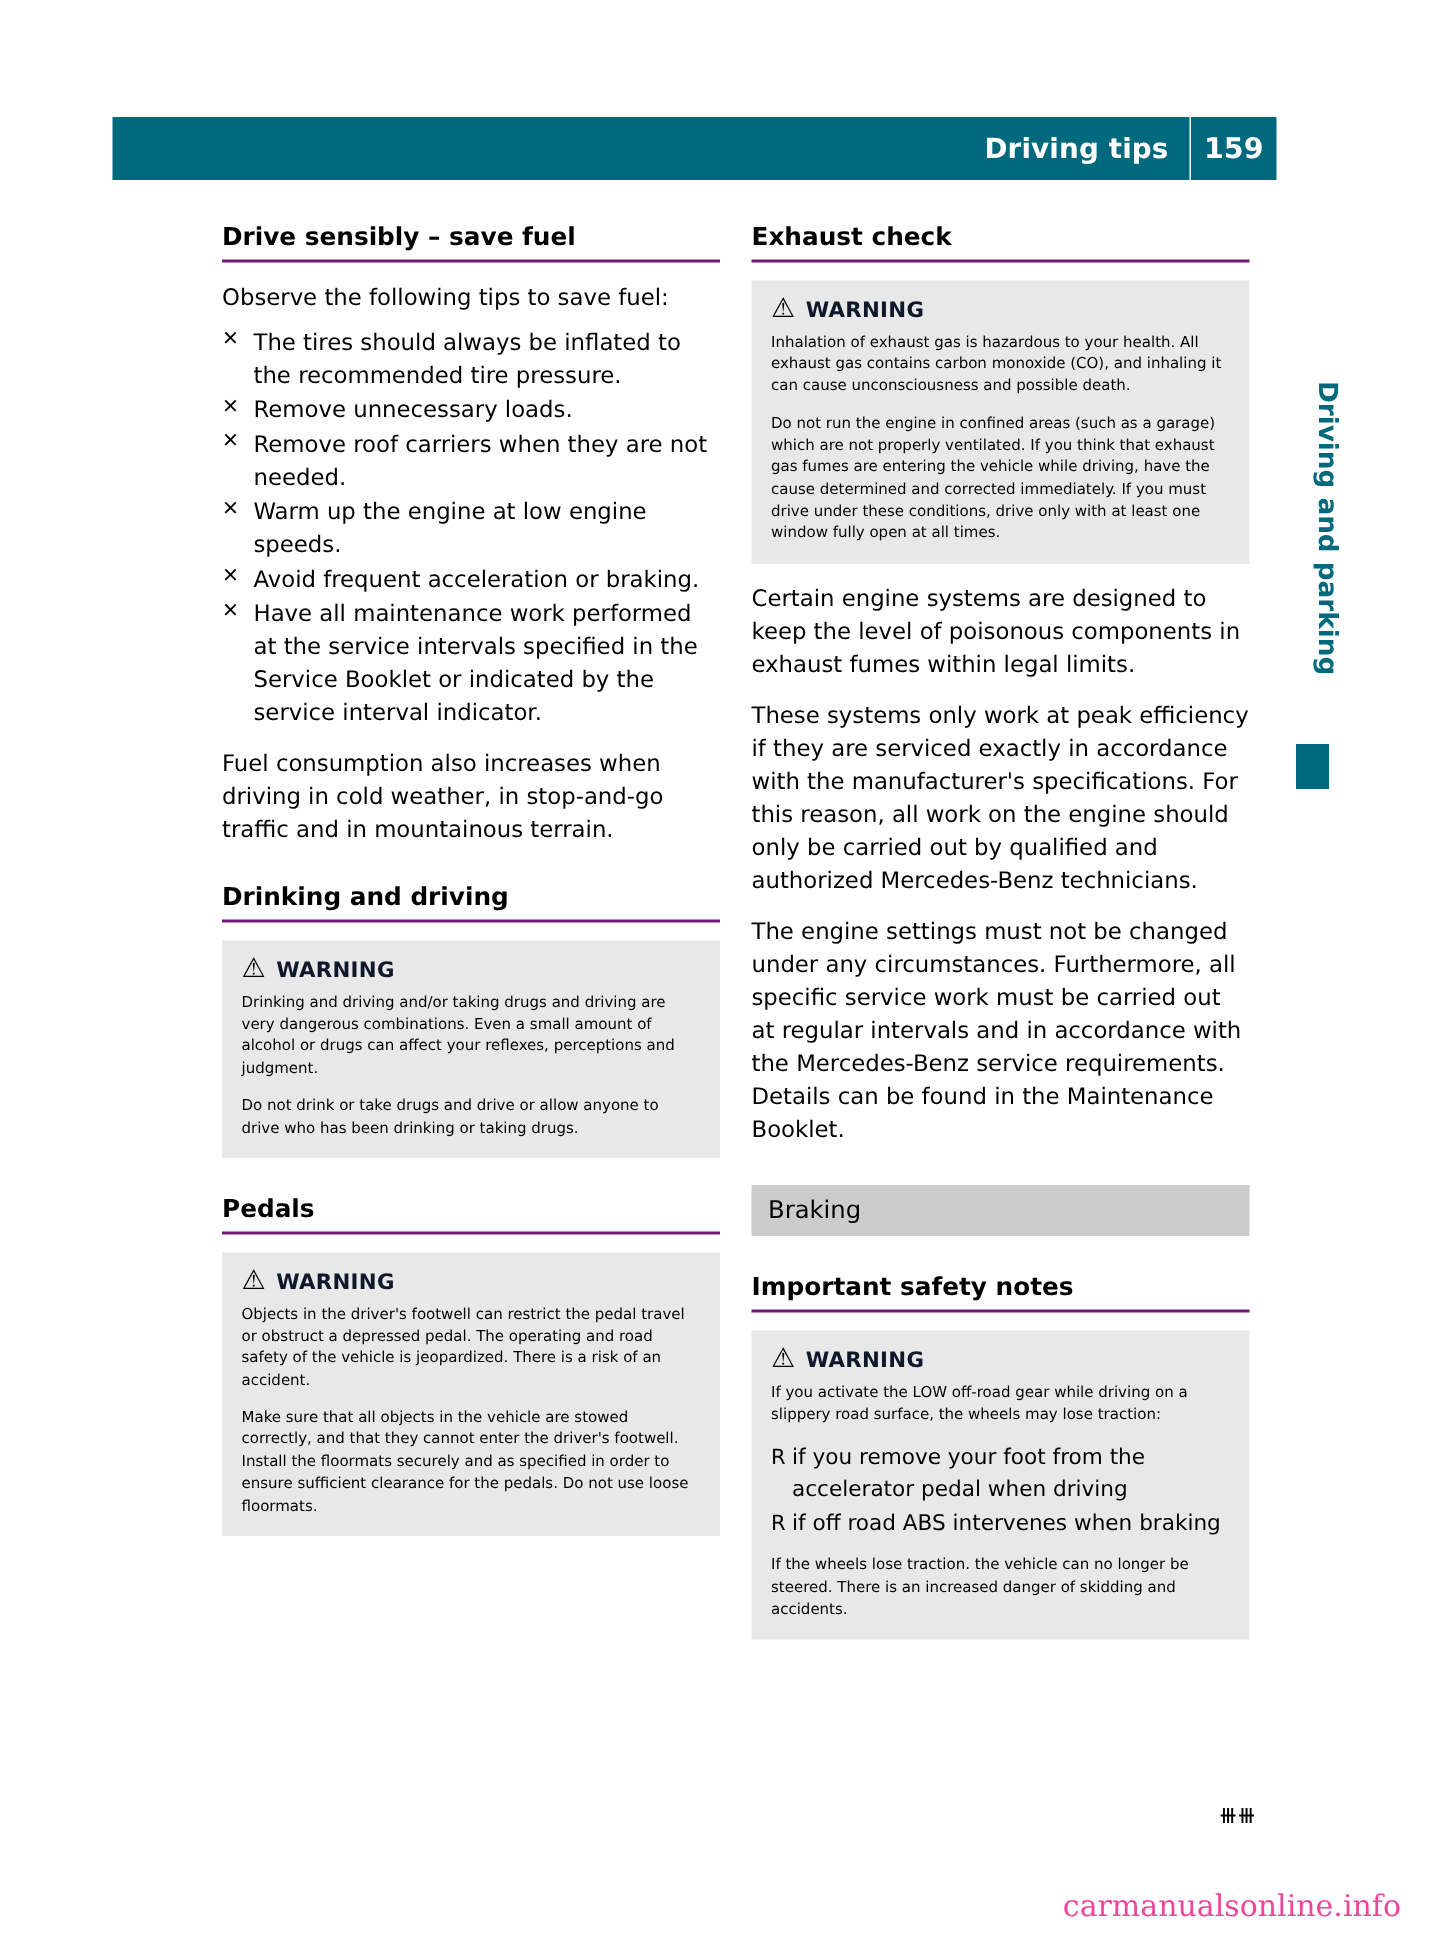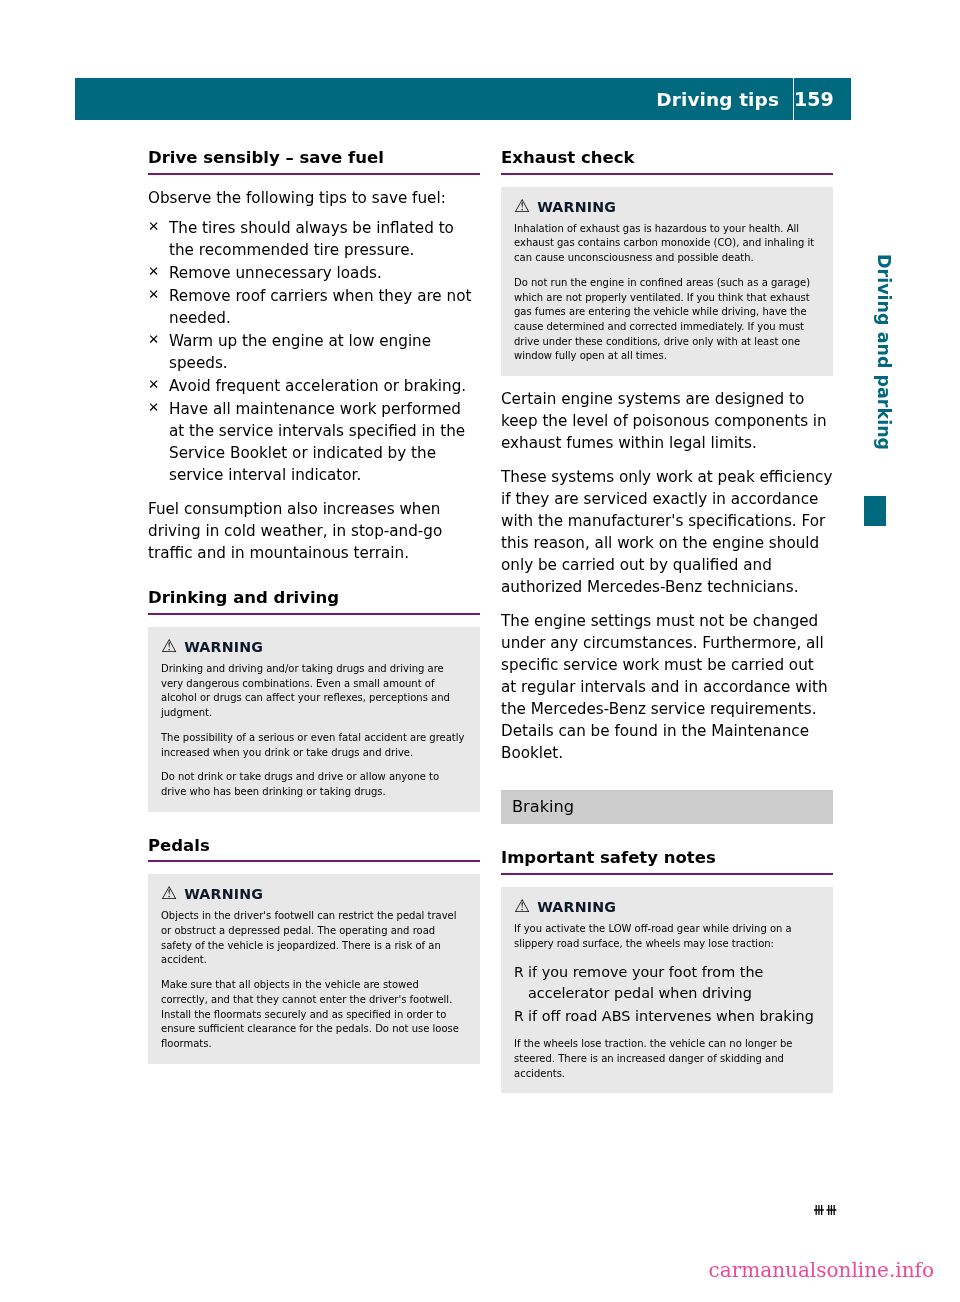--- a/index.html
+++ b/index.html
@@ -37,20 +37,21 @@
   }
   .header-divider {
     width: 1px;
     height: 42px;
     background: #ffffff;
   }
   .header-page {
     font-size: 19px;
     font-weight: bold;
     width: 57px;
+    text-align: center;
   }
 
   
   .side-tab-text {
     position: absolute;
     left: 864px;
     top: 254px;
     width: 30px;
     color: #00697d;
     font-size: 17.5px;
@@ -221,21 +222,20 @@
 
   <p class="body">Fuel consumption also increases when driving in cold weather, in stop-and-go traffic and in mountainous terrain.</p>
 
   <h2 class="sec-title spaced">Drinking and driving</h2>
   <div class="warn">
     <div class="warn-head">
       <span class="warn-glyph">⚠</span>
       <span class="warn-label">WARNING</span>
     </div>
     <p>Drinking and driving and/or taking drugs and driving are very dangerous combinations. Even a small amount of alcohol or drugs can affect your reflexes, perceptions and judgment.</p>
-    <p>The possibility of a serious or even fatal accident are greatly increased when you drink or take drugs and drive.</p>
     <p>Do not drink or take drugs and drive or allow anyone to drive who has been drinking or taking drugs.</p>
   </div>
 
   <h2 class="sec-title spaced">Pedals</h2>
   <div class="warn">
     <div class="warn-head">
       <span class="warn-glyph">⚠</span>
       <span class="warn-label">WARNING</span>
     </div>
     <p>Objects in the driver's footwell can restrict the pedal travel or obstruct a depressed pedal. The operating and road safety of the vehicle is jeopardized. There is a risk of an accident.</p>

